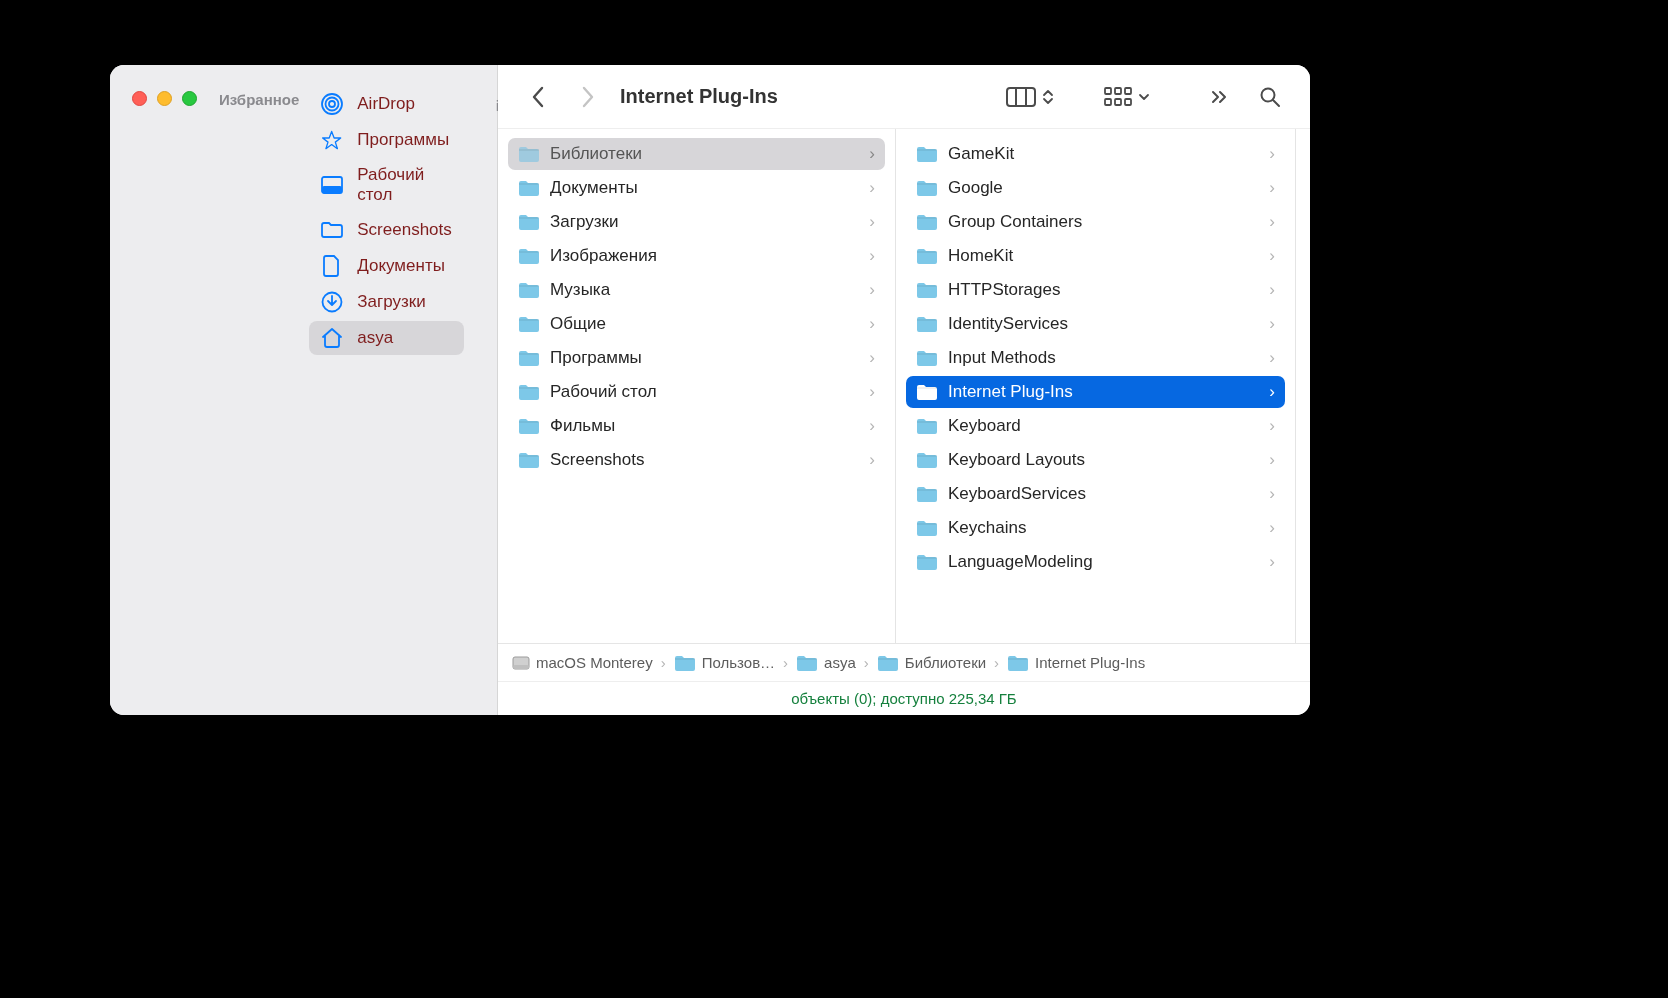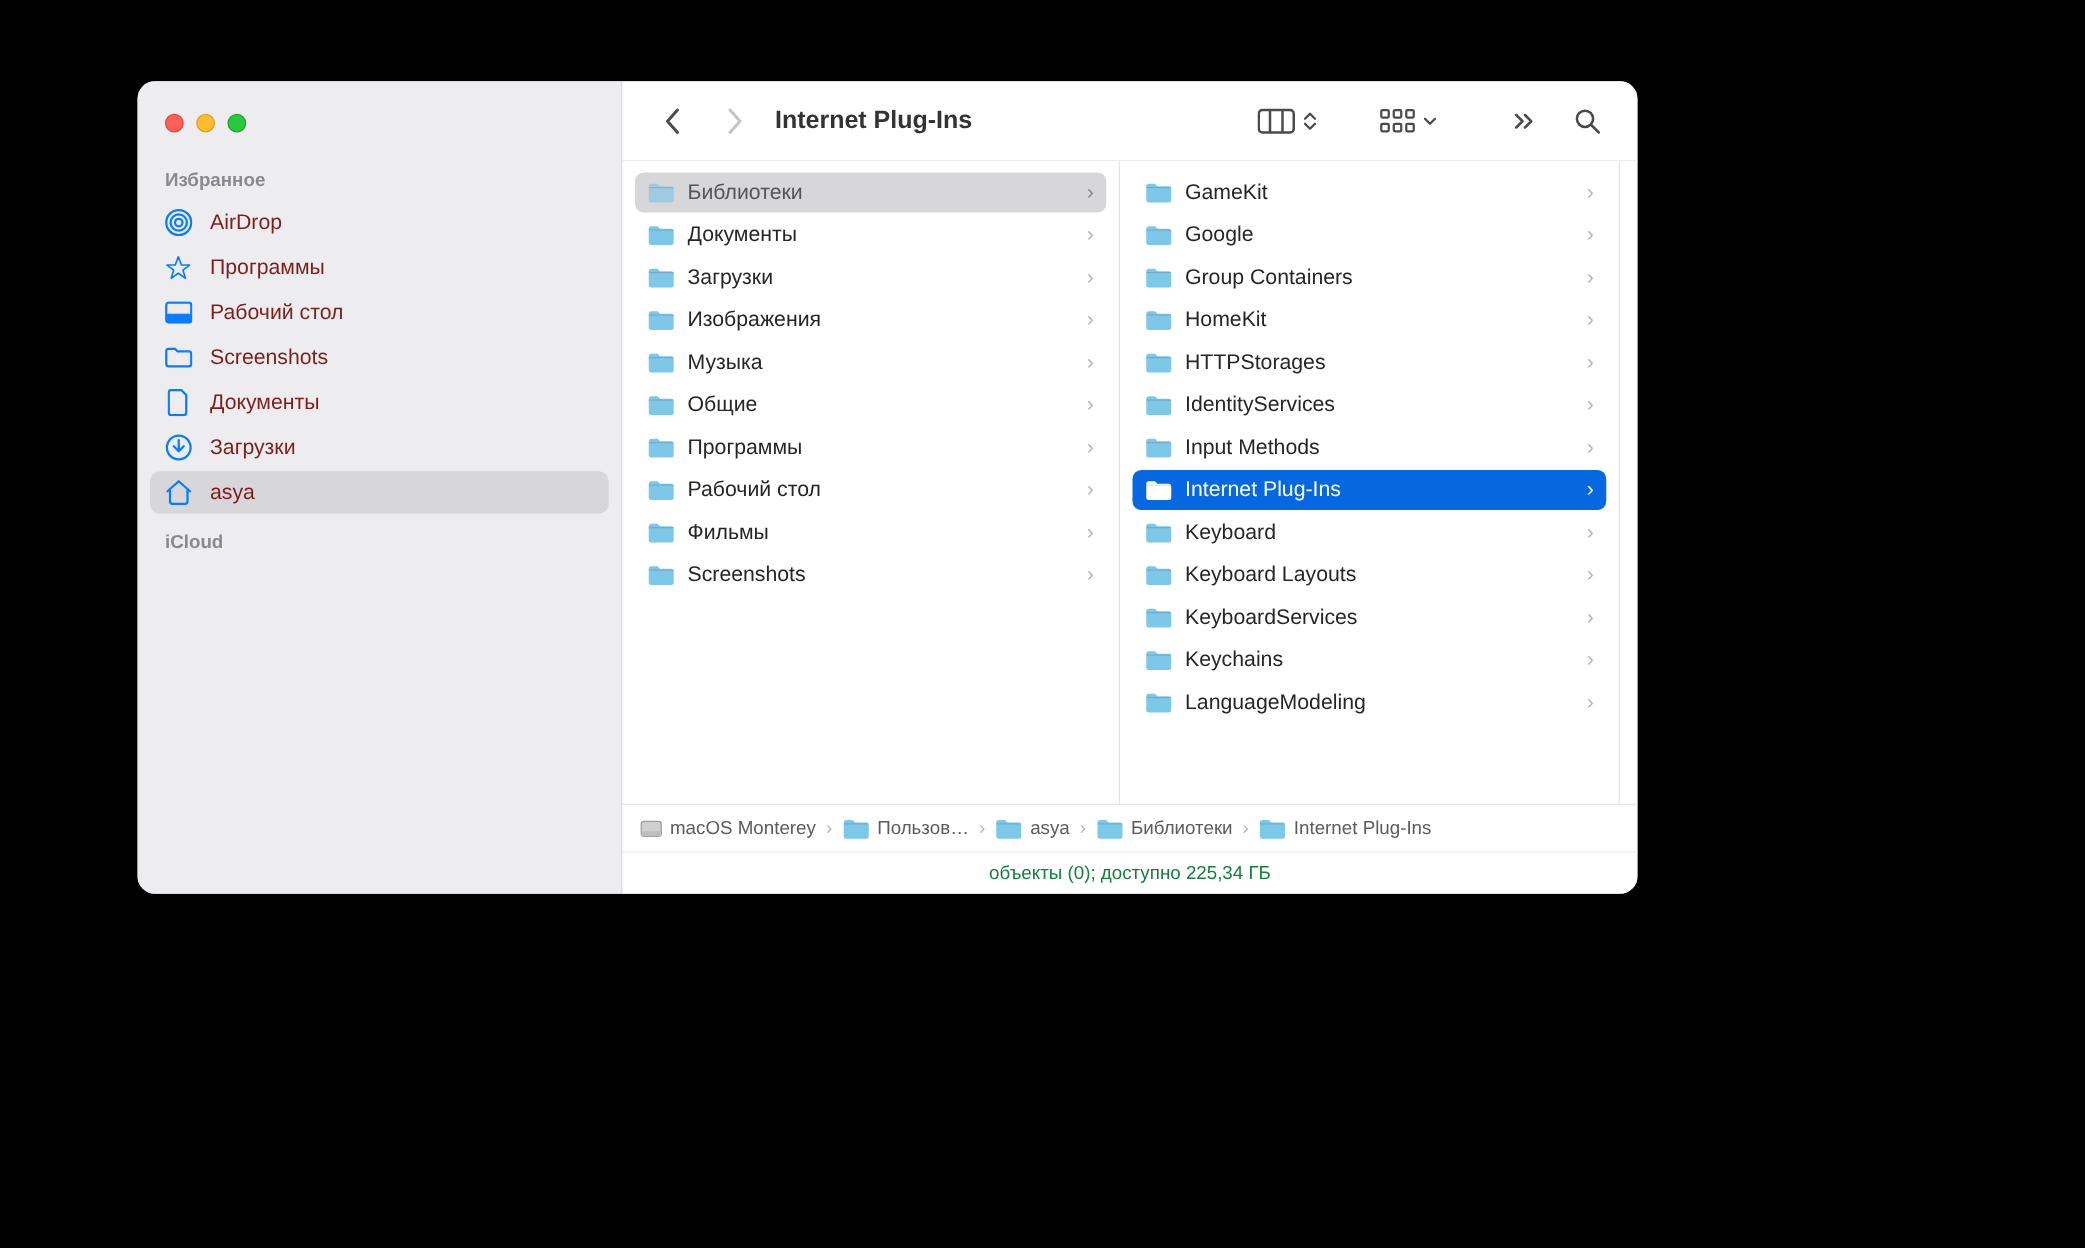--- a/index.html
+++ b/index.html
@@ -13,21 +13,21 @@
     border-radius: 14px;
     display: flex;
     overflow: hidden;
     box-shadow: 0 30px 80px rgba(0,0,0,.5);
   }
   
   .sidebar {
     width: 388px;
     background: #ededef;
     border-right: 1px solid #d6d6d6;
-    display: flex; flex-direction: column;
+    display: flex; flex-direction: row;
     padding-top: 20px;
   }
   .traffic { display:flex; gap:10px; padding: 6px 0 24px 22px; }
   .dot { width:15px; height:15px; border-radius:50%; }
   .dot.red{background:#ff5f57;border:1px solid #e24640;}
   .dot.yellow{background:#febc2e;border:1px solid #dfa023;}
   .dot.green{background:#28c840;border:1px solid #1fa52f;}
   .side-section-title {
     color:#8a8a8e; font-size:15px; font-weight:600;
     padding: 6px 0 6px 22px;

